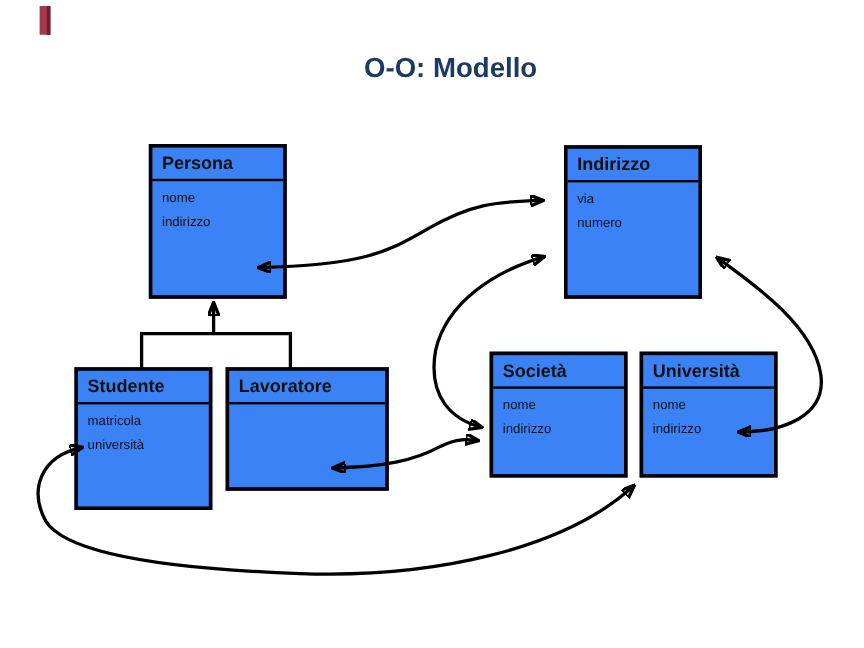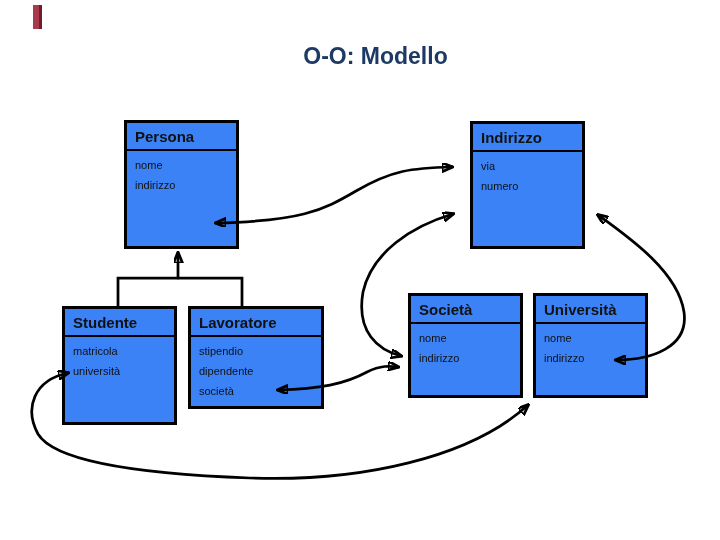--- a/index.html
+++ b/index.html
@@ -70,25 +70,20 @@
   <div class="class-box box-studente">
     <div class="class-header">Studente</div>
     <div class="class-fields">
         <div class="field">matricola</div>
         <div class="field">università</div>
       </div>
   </div>
 
   <div class="class-box box-lavoratore">
     <div class="class-header">Lavoratore</div>
-    <div class="class-fields">
-        <div class="field">stipendio</div>
-        <div class="field">dipendente</div>
-        <div class="field">società</div>
-      </div>
   </div>
 
   <div class="class-box box-societa">
     <div class="class-header">Società</div>
     <div class="class-fields">
         <div class="field">nome</div>
         <div class="field">indirizzo</div>
       </div>
   </div>
 

